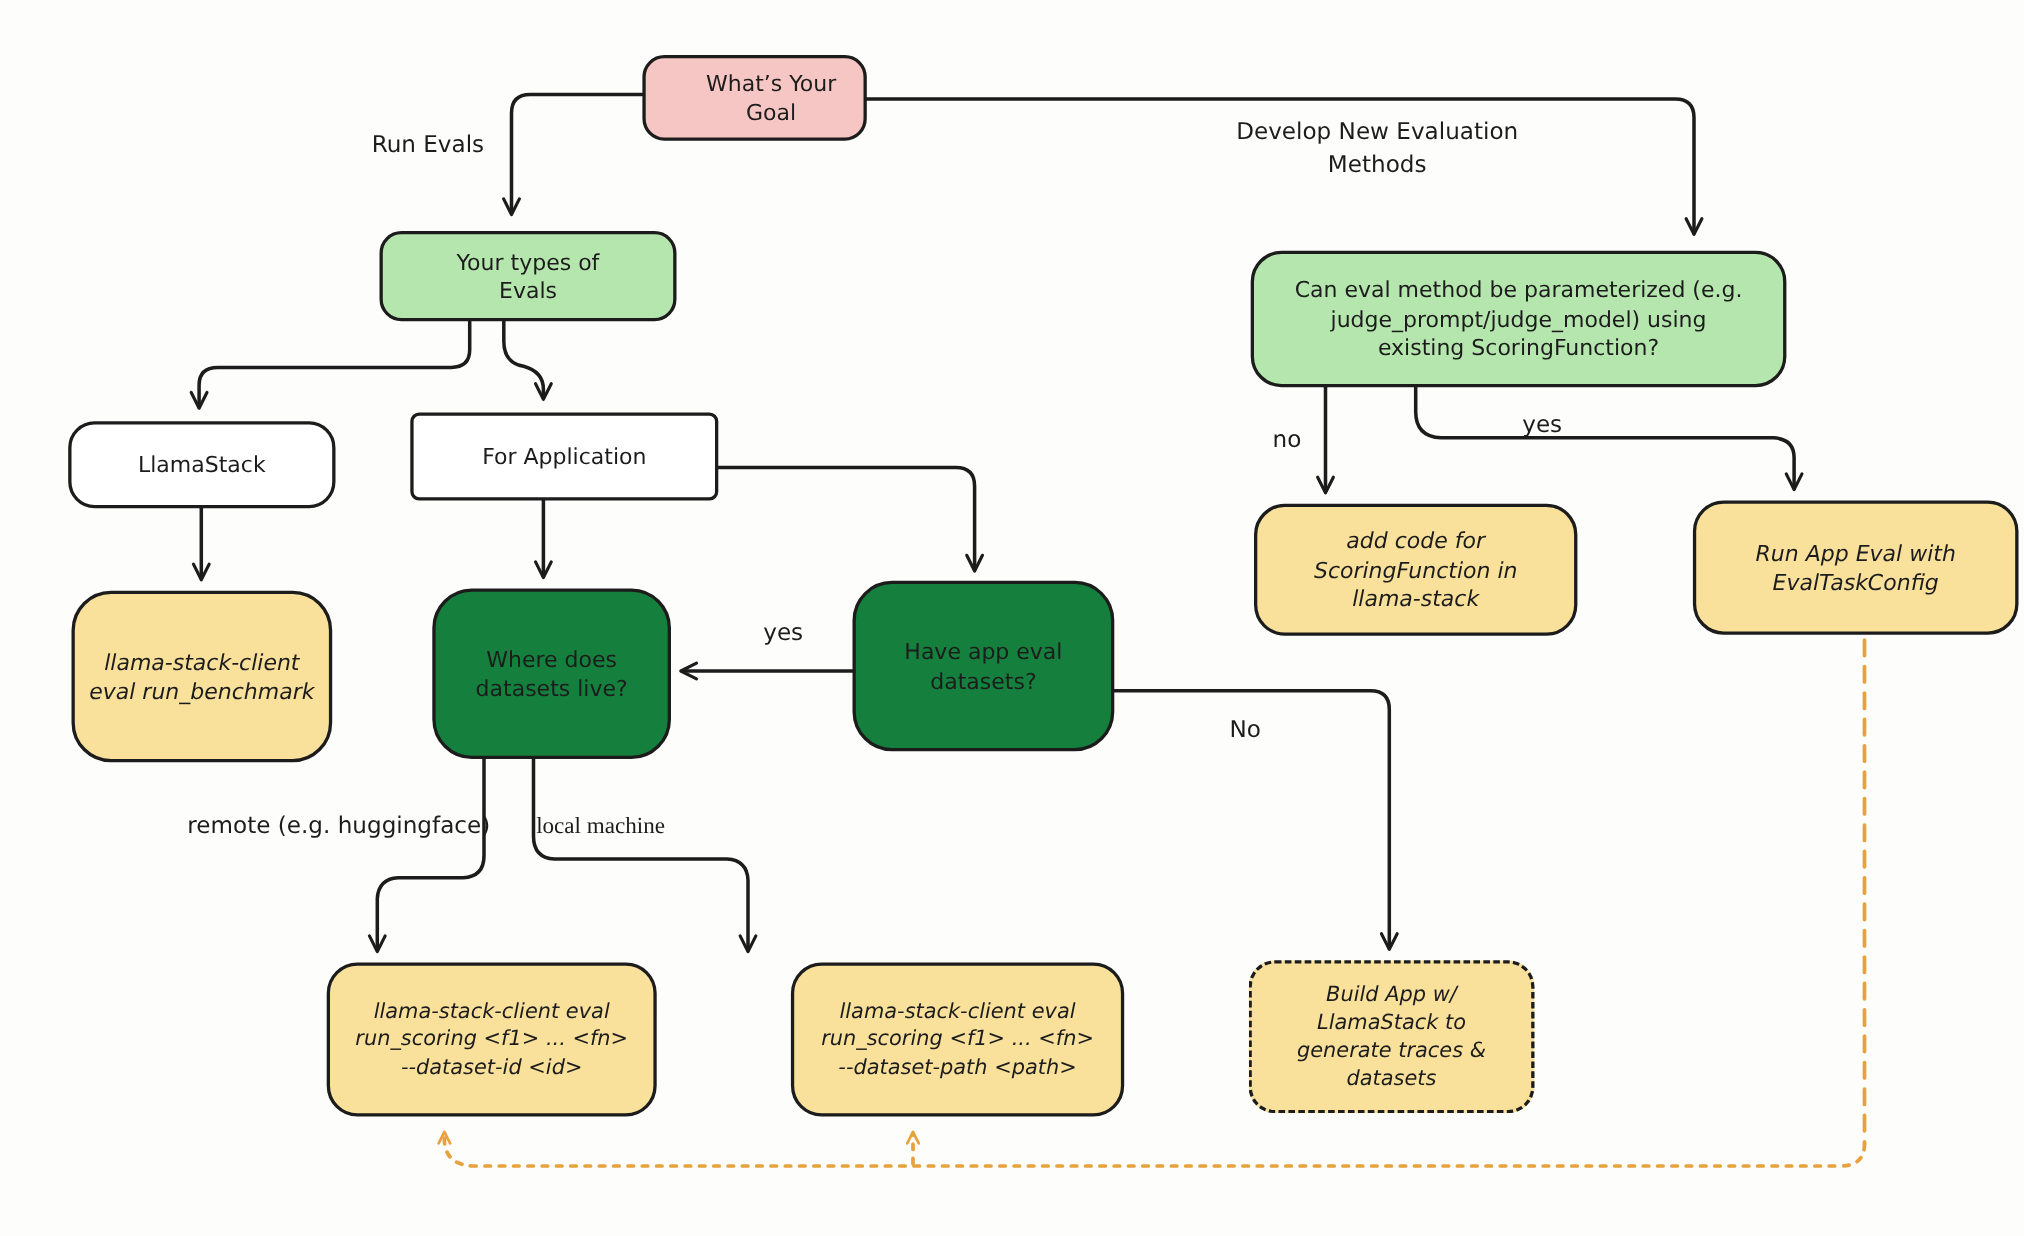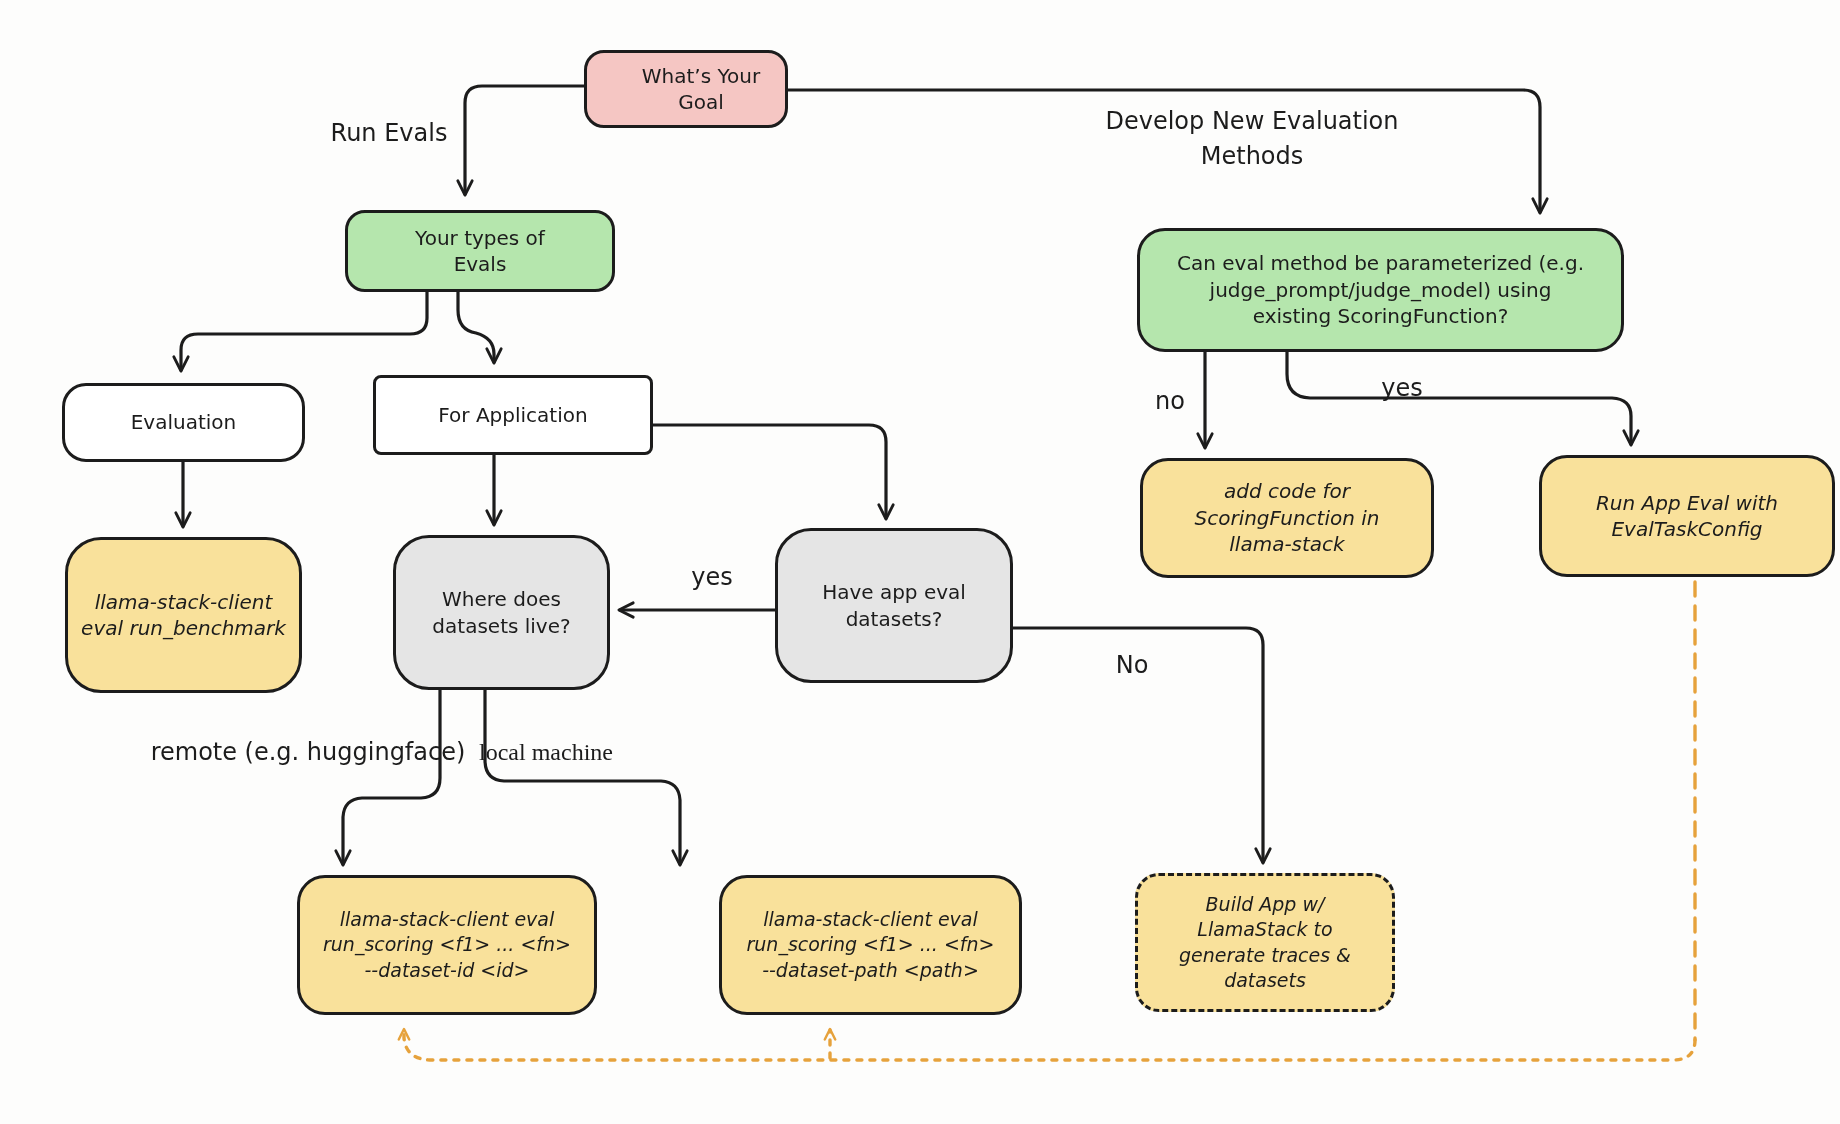--- a/index.html
+++ b/index.html
@@ -12,28 +12,28 @@
   .node {
     position:absolute; box-sizing:border-box;
     border:3.5px solid #1c1c1c; border-radius:20px;
     display:flex; align-items:center; justify-content:center;
     text-align:center; font-size:20px; line-height:1.32; padding:6px 10px;
   }
   .node-text { white-space:pre-line; }
   .pink   { background:#f5c6c3;padding-left:40px; }
   .green  { background:#b5e6ad; }
   .yellow { background:#f9e19b;font-style:italic; }
-  .blue   { background:#e5e5e5; }
+  .blue   { background:#15803d; }
   .white  { background:#ffffff; }
   .r-big  { border-radius:36px; }
   .r-med  { border-radius:28px;margin-left:47px; }
   .dashed { border-style:dashed; border-radius:24px; }
   .cmd    { font-size:19px; }
   .edge-label {
-    position:absolute; font-size:24px; text-align:center;
+    position:absolute; font-size:21px; text-align:center;
     white-space:pre-line; transform:translateX(-50%); line-height:1.45;
   }
 </style>
 </head>
 <body>
 
 <div class="canvas">
 
   <svg class="arrows" viewBox="0 0 1840 1124" xmlns="http://www.w3.org/2000/svg">
     <defs>
@@ -72,21 +72,21 @@
     <span class="node-text">What’s Your
 Goal</span>
   </div>
 
   <div class="node green" style="left:345px; top:210px; width:270px; height:82px;">
     <span class="node-text">Your types of
 Evals</span>
   </div>
 
   <div class="node white" style="left:62px; top:383px; width:243px; height:79px; border-radius:24px;">
-    <span class="node-text">Evaluation</span>
+    <span class="node-text">LlamaStack</span>
   </div>
 
   <div class="node white" style="left:373px; top:375px; width:280px; height:80px; border-radius:8px;">
     <span class="node-text">For Application</span>
   </div>
 
   <div class="node yellow r-big" style="left:65px; top:537px; width:237px; height:156px;">
     <span class="node-text">llama-stack-client
 eval run_benchmark</span>
   </div>

